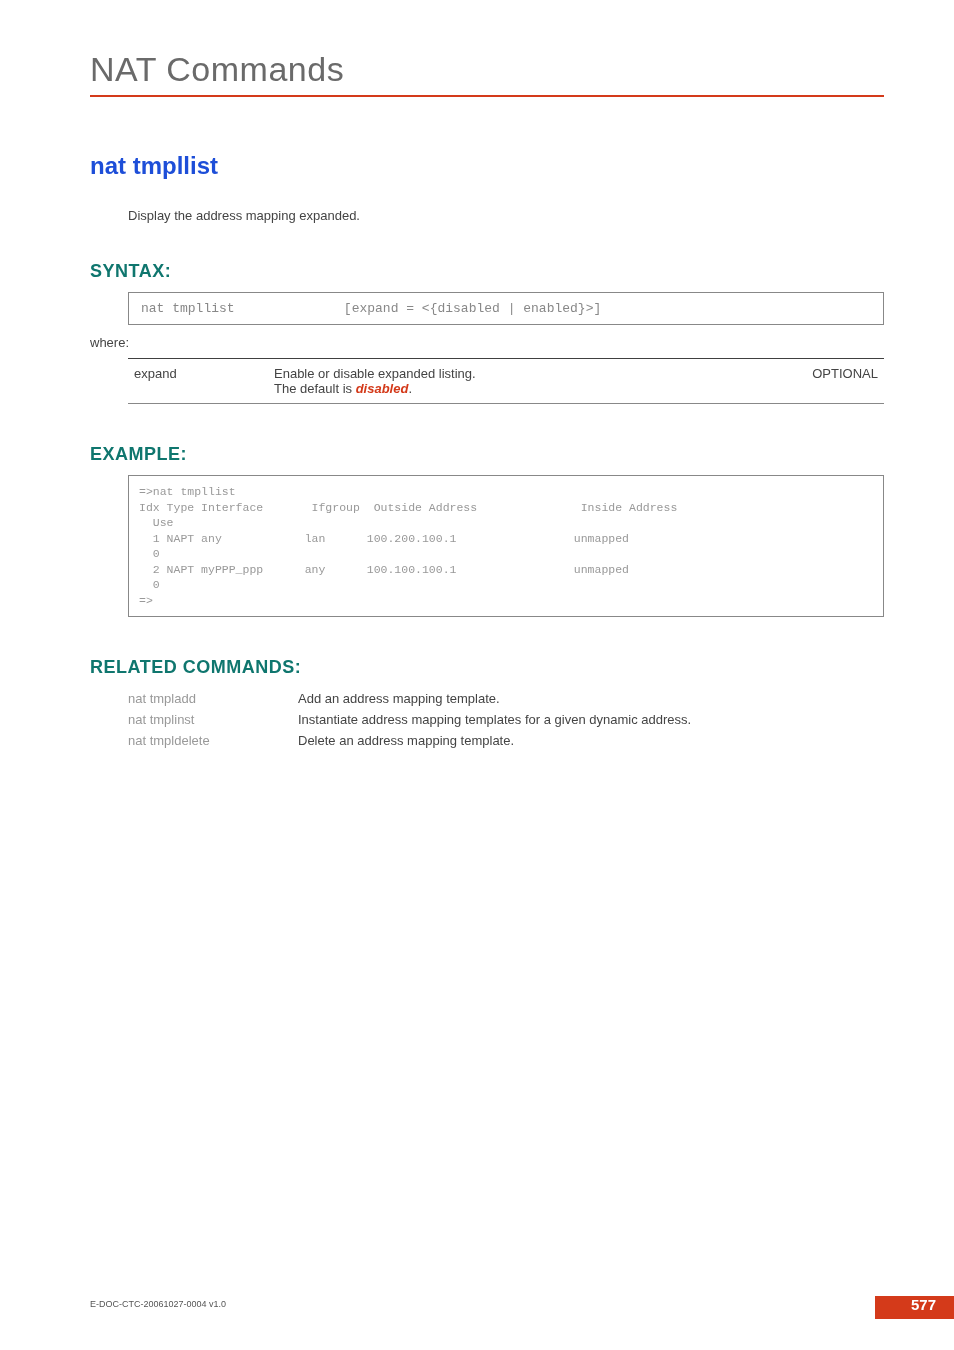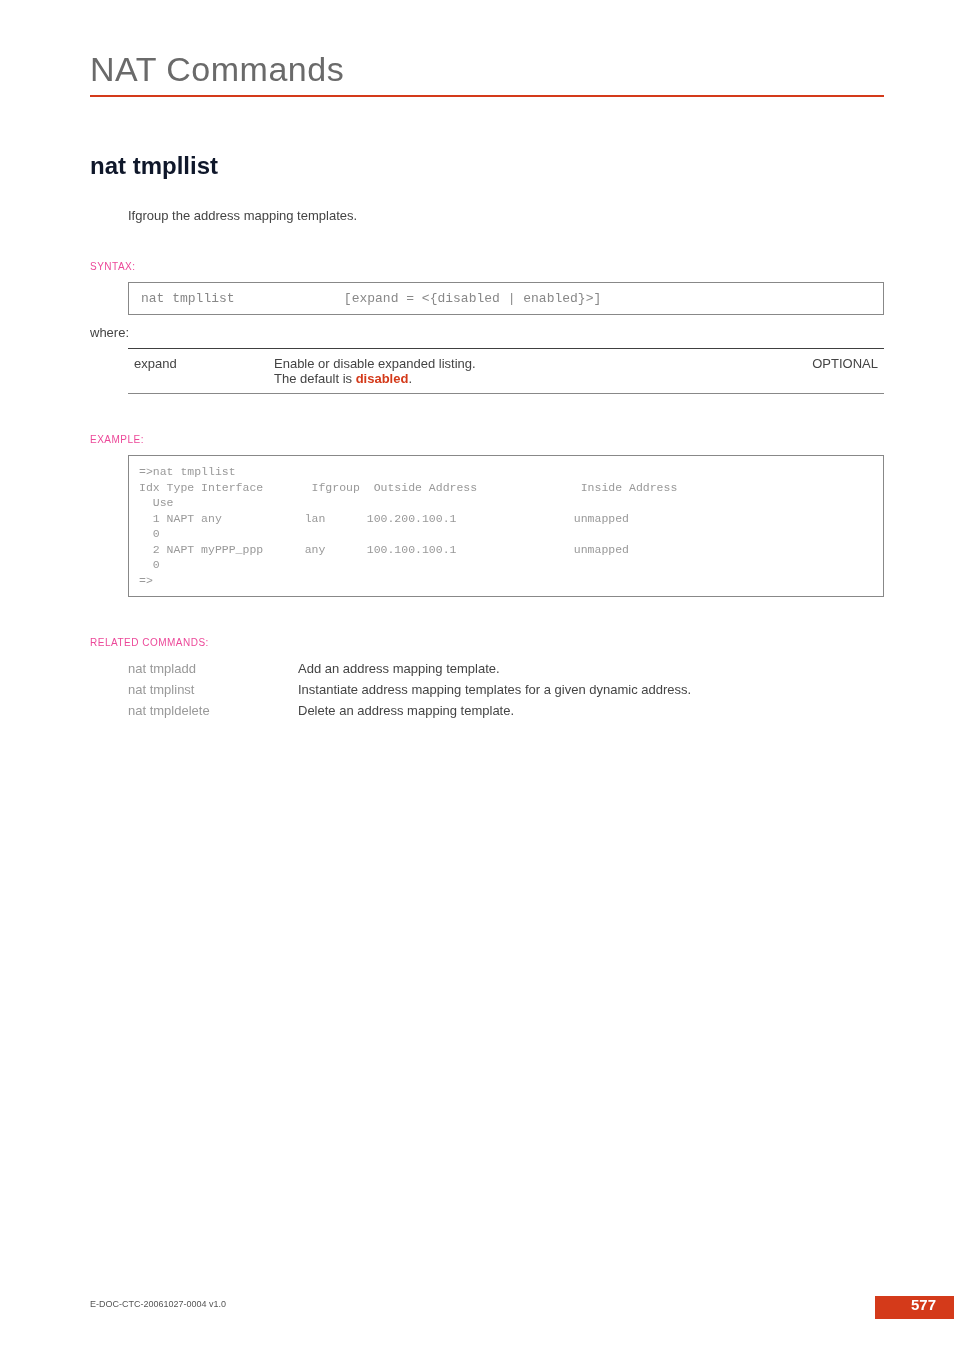--- a/index.html
+++ b/index.html
@@ -22,34 +22,34 @@
     margin-bottom: 6px;
   }
   .chapter-rule {
     border: none;
     border-top: 2.5px solid #d43a1a;
     margin-bottom: 55px;
   }
   .cmd-title {
     font-size: 24px;
     font-weight: bold;
-    color: #0f172a;
+    color: #1d4ed8;
     margin-bottom: 28px;
     margin-left: 0px;
   }
   .desc {
     font-size: 13px;
     color: #444;
     margin-left: 38px;
     margin-bottom: 38px;
   }
   .section-heading {
-    font-size: 10px;
-    font-weight: normal;
-    color: #ec4899;
+    font-size: 18px;
+    font-weight: bold;
+    color: #0f766e;
     letter-spacing: 0.5px;
     margin-bottom: 10px;
   }
   .syntax-box {
     border: 1px solid #888;
     padding: 8px 12px;
     margin-left: 38px;
     margin-bottom: 10px;
     font-family: "Courier New", monospace;
     font-size: 13px;
@@ -70,21 +70,21 @@
   }
   .param-table td {
     border-top: 1px solid #404040;
     border-bottom: 1px solid #888;
     padding: 7px 6px;
     font-size: 13px;
     color: #444;
     vertical-align: top;
   }
   .param-table td.optcol { text-align: right; white-space: nowrap; }
-  .param-table .disabled-word { color: #d43a1a; font-weight: bold; }
+  .param-table .disabled-word { color: #d43a1a; font-style: italic; font-weight: bold; }
   .example-box {
     border: 1px solid #888;
     margin-left: 38px;
     padding: 8px 10px;
     font-family: "Courier New", monospace;
     font-size: 11.5px;
     color: #999;
     white-space: pre;
     line-height: 1.35;
     margin-bottom: 40px;
@@ -131,21 +131,21 @@
   }
 </style>
 </head>
 <body>
 
 <div class="page">
   <div class="chapter-title">NAT Commands</div>
   <hr class="chapter-rule">
 
   <div class="cmd-title">nat tmpllist</div>
-  <div class="desc">Ifgroup the address mapping templates.</div>
+  <div class="desc">Display the address mapping expanded.</div>
 
   <div class="section-heading">SYNTAX:</div>
   <div class="syntax-box">nat tmpllist              [expand = &lt;{disabled | enabled}&gt;]</div>
   <div class="where">where:</div>
 
   <table class="param-table">
     <tbody>
         <tr>
       <td style="width:140px">expand</td>
       <td>

